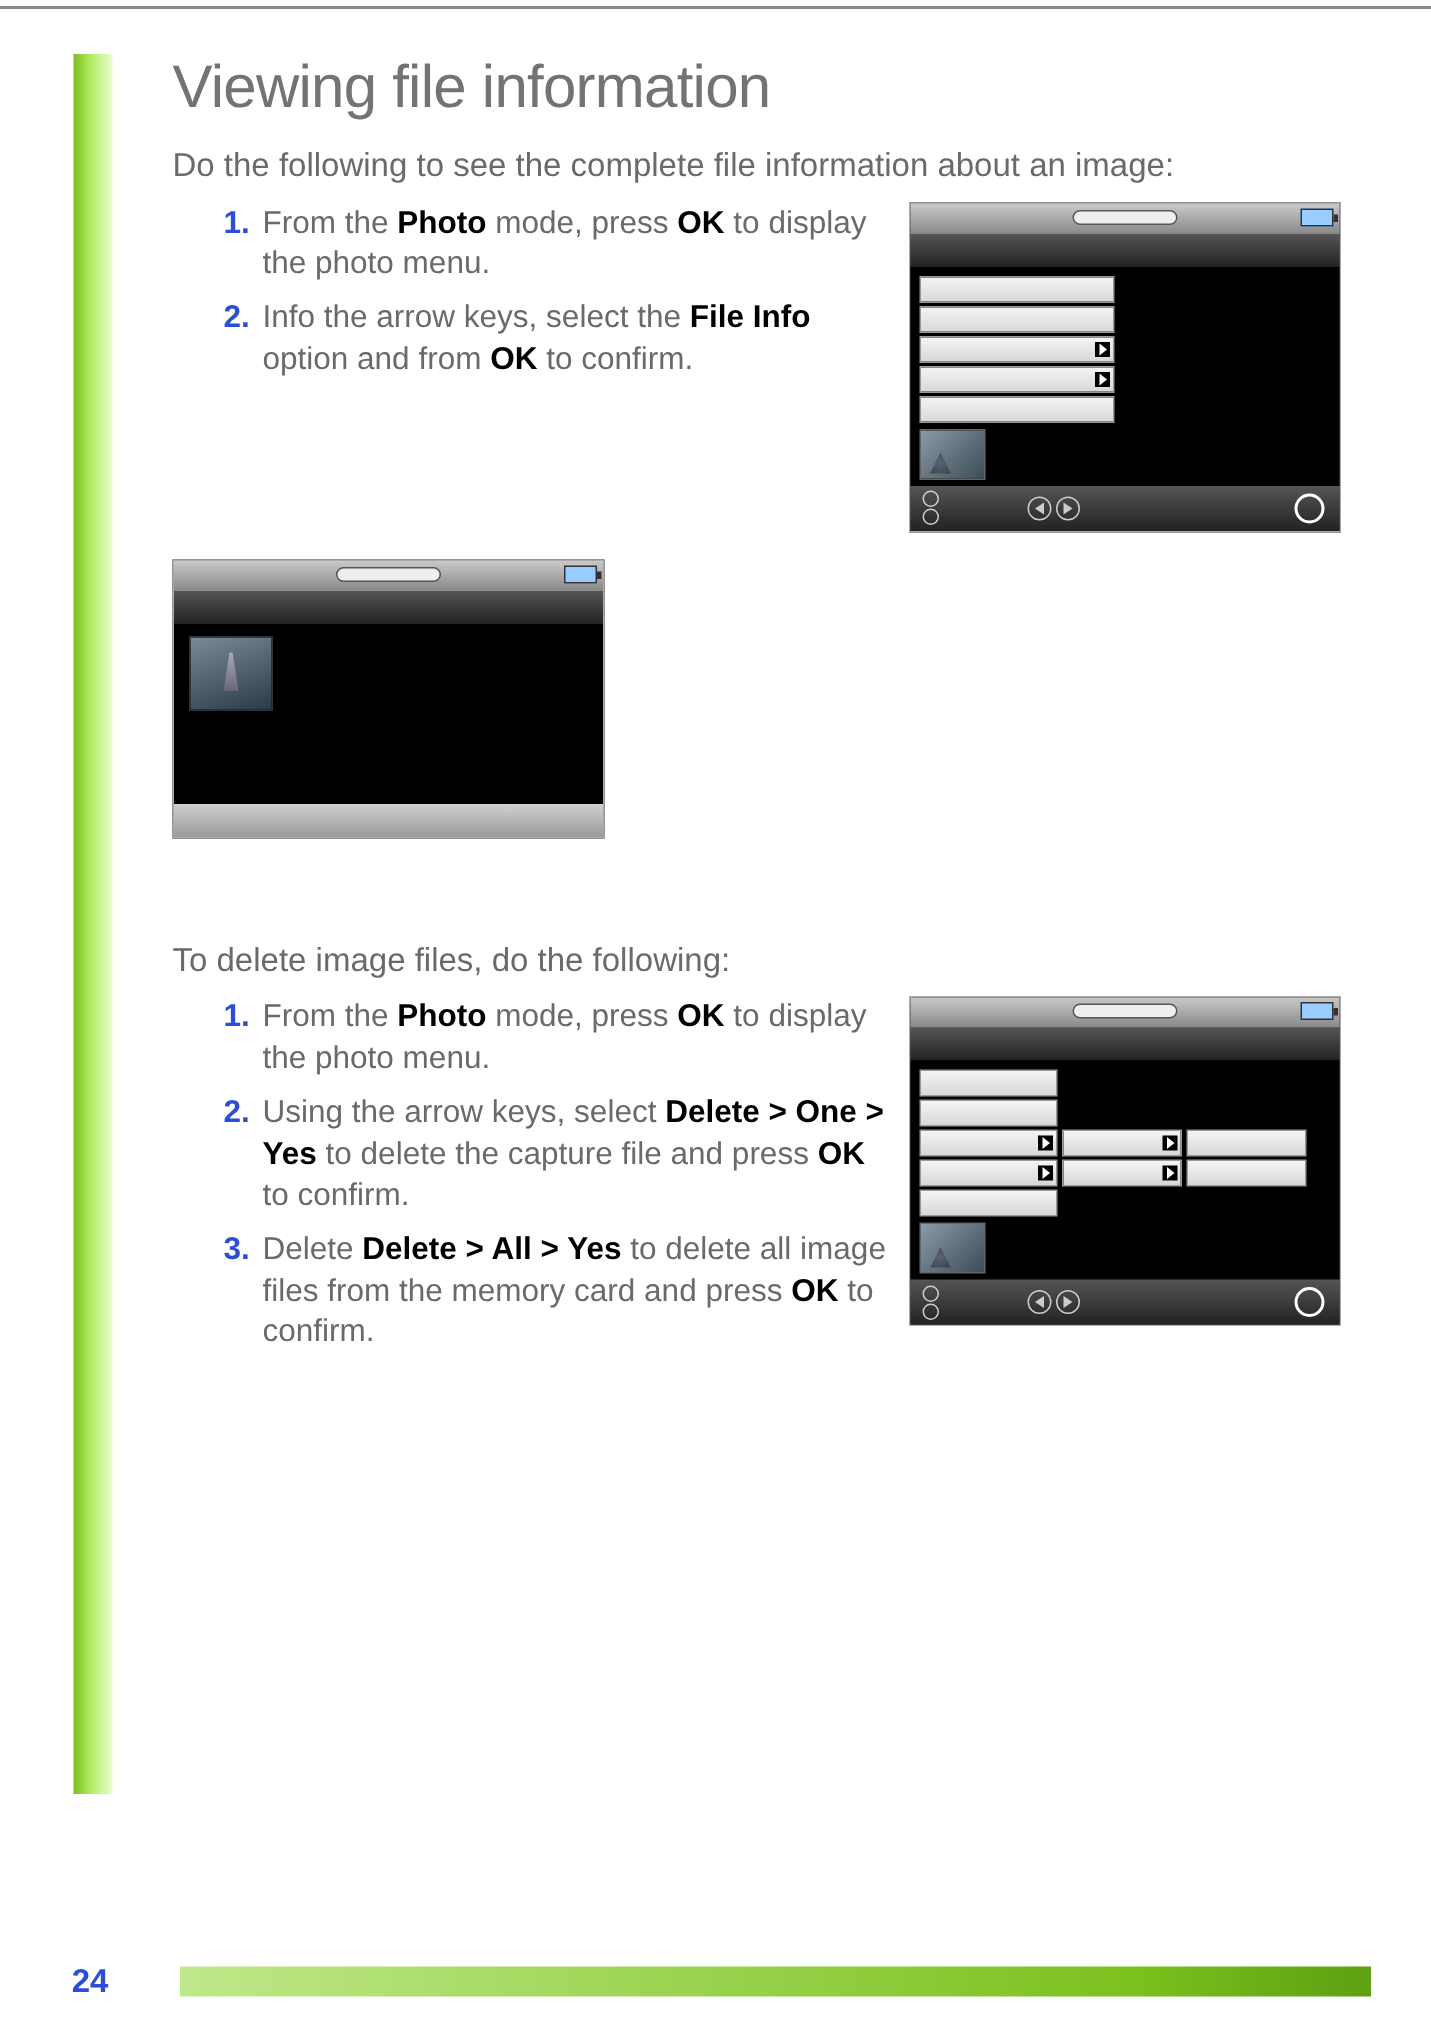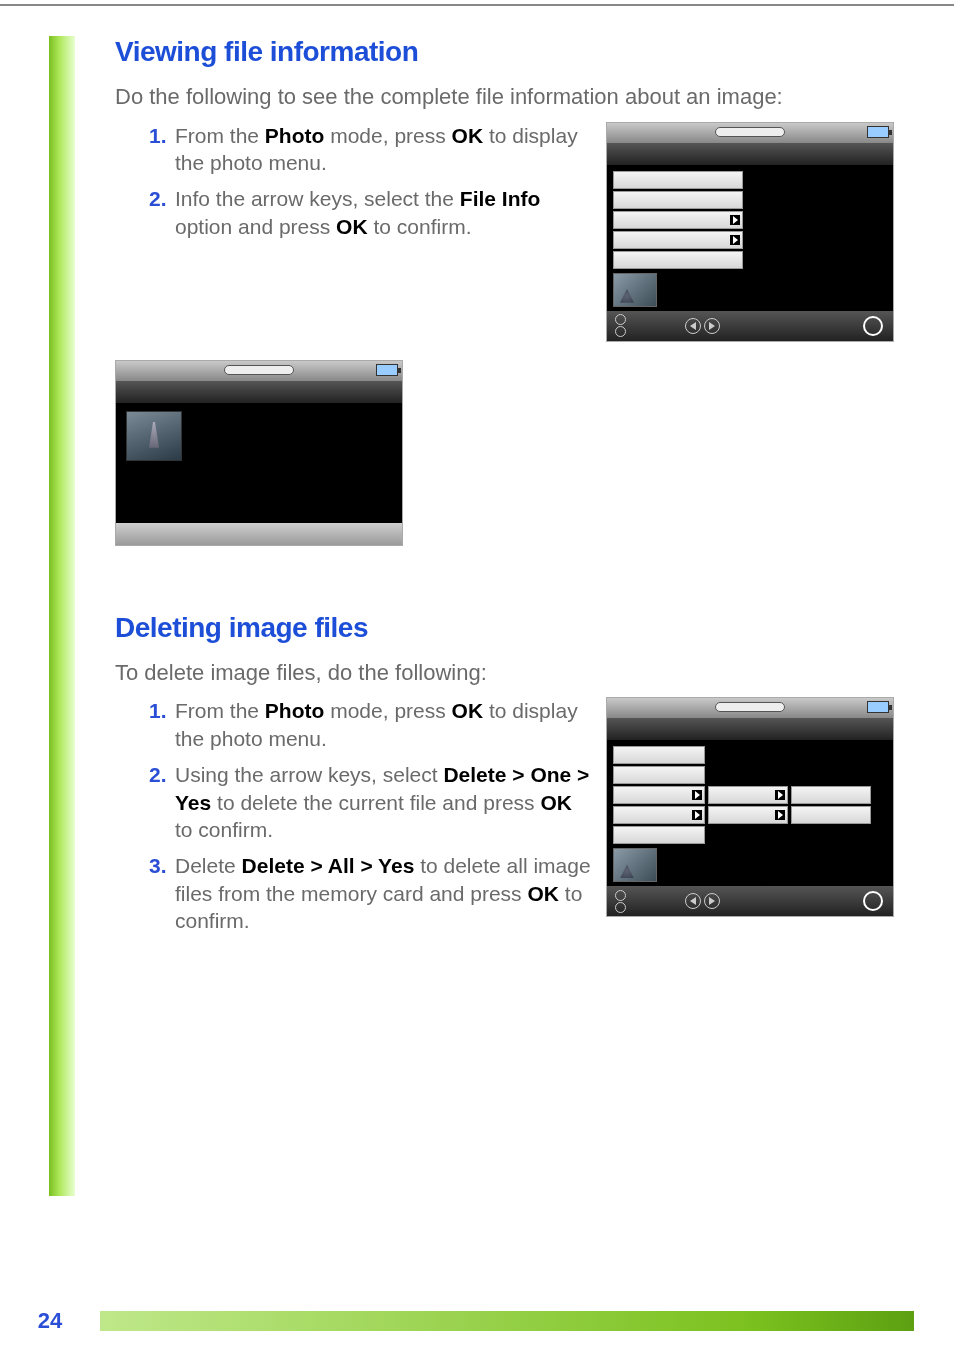--- a/index.html
+++ b/index.html
@@ -6,21 +6,21 @@
   html, body { width: 954px; height: 1352px; background: #fff; font-family: Verdana, Geneva, sans-serif; color: #555; }
   .page { width: 954px; height: 1352px; position: relative; padding: 0; }
   .logo-area { padding: 18px 0 6px 110px; }
   .logo { font-family: Georgia, serif; font-size: 34px; font-weight: bold; color: #000; letter-spacing: -1px; }
   .logo .arc { display:inline-block; vertical-align: middle; }
   hr.rule { border: none; border-top: 2px solid #888; margin: 4px 0 0 0; }
   .content-wrap { display: flex; }
   .sidebar { width: 85px; flex-shrink: 0; display:flex; justify-content:flex-end; padding-right:10px; padding-top: 30px; }
   .green-bar { width: 26px; height: 1160px; background: linear-gradient(to right, #7abf1f 0%, #aee85a 40%, #e8ffd1 100%); }
   .main { flex: 1; padding: 30px 60px 0 30px; }
-  h2.section { color: #1d4ed8; font-family: Arial, sans-serif; font-weight: 700; font-size: 28px; margin-bottom: 14px; letter-spacing:-0.5px; }
+  h2.section { color: #737373; font-family: Arial, sans-serif; font-weight: 400; font-size: 40px; margin-bottom: 14px; letter-spacing:-0.5px; }
   p.intro { font-size: 22px; color: #6a6a6a; line-height: 1.35; margin-bottom: 10px; }
   .row { display: flex; align-items: flex-start; gap: 14px; margin-bottom: 10px; }
   .steps { flex: 1; }
   .step { display: flex; margin-bottom: 8px; font-size: 21px; line-height: 1.32; color: #6a6a6a; padding-left: 34px; }
   .step .num { color: #2a4fd6; font-weight: 900; font-family: Arial, sans-serif; min-width: 26px; flex-shrink: 0; }
   .step .txt { flex: 1; }
   .bold { color: #000; font-weight: 400; font-family: Arial, sans-serif; }
   strong.bold, span.bold { font-weight: 600; }
   .screenshot { width: 288px; flex-shrink: 0; border: 1px solid #aaa; background: #000; position: relative; }
   .ss-top { height: 20px; background: linear-gradient(#c9c9c9,#888); position: relative; }
@@ -50,21 +50,21 @@
   .ss-full-img .thumb2::after { content:""; position:absolute; left:22px; top:10px; width:10px; height:26px; background: linear-gradient(#aab,#667); clip-path: polygon(40% 0,60% 0,100% 100%,0 100%); }
   .ss-gray-bar { height: 22px; background: linear-gradient(#d0d0d0,#9a9a9a); }
   .menu-cols-3 { display:flex; gap: 3px; }
   .menu-cols-3 .col { display:flex; flex-direction:column; gap:2px; }
   .menu-cols-3 .col.c1 { width: 92px; }
   .menu-cols-3 .col.c2 { width: 80px; }
   .menu-cols-3 .col.c3 { width: 80px; }
   p.desc { font-size: 22px; color:#6a6a6a; line-height:1.35; }
   .spacer { height: 56px; }
   .footer { position:absolute; bottom:22px; left:0; width:100%; display:flex; align-items:center; }
-  .page-num { width: 100px; text-align:center; color:#2a4fd6; font-weight:900; font-family: Arial,sans-serif; font-size:22px; }
+  .page-num { width: 120px; text-align:center; color:#2a4fd6; font-weight:900; font-family: Arial,sans-serif; font-size:22px; }
   .foot-bar { flex: 1; height: 20px; margin-right: 40px; background: linear-gradient(to right, #bfe88a 0%, #7bc11e 80%, #5da012 100%); }
 </style>
 </head>
 <body>
 <div class="page">
 
 <hr class="rule">
 
 <div class="content-wrap">
   <div class="sidebar">
@@ -79,21 +79,21 @@
       <div class="steps">
         <div class="step">
           <span class="num">1.</span>
           <span class="txt">
             <span>From the </span><span class="bold">Photo</span><span> mode, press </span><span class="bold">OK</span><span> to display the photo menu.</span>
           </span>
         </div>
         <div class="step">
           <span class="num">2.</span>
           <span class="txt">
-            <span>Info the arrow keys, select the </span><span class="bold">File Info</span><span> option and press </span><span class="bold">OK</span><span> to confirm.</span>
+            <span>Info the arrow keys, select the </span><span class="bold">File Info</span><span> option and from </span><span class="bold">OK</span><span> to confirm.</span>
           </span>
         </div>
       </div>
       <div class="screenshot">
         <div class="ss-top">
               <div class="pill"></div>
               <div class="ss-batt"></div>
             </div>
         <div class="ss-titlebar"></div>
         <div class="ss-body">
@@ -133,35 +133,34 @@
         <div class="ss-titlebar"></div>
         <div class="ss-full-img">
           <div class="thumb2"></div>
         </div>
         <div class="ss-gray-bar"></div>
       </div>
     </div>
 
     <div class="spacer"></div>
 
-    <h2 class="section">Deleting image files</h2>
     <p class="intro">To delete image files, do the following:</p>
 
     <div class="row">
       <div class="steps">
         <div class="step">
           <span class="num">1.</span>
           <span class="txt">
             <span>From the </span><span class="bold">Photo</span><span> mode, press </span><span class="bold">OK</span><span> to display the photo menu.</span>
           </span>
         </div>
         <div class="step">
           <span class="num">2.</span>
           <span class="txt">
-            <span>Using the arrow keys, select </span><span class="bold">Delete &gt; One &gt; Yes</span><span> to delete the current file and press </span><span class="bold">OK</span><span> to confirm.</span>
+            <span>Using the arrow keys, select </span><span class="bold">Delete &gt; One &gt; Yes</span><span> to delete the capture file and press </span><span class="bold">OK</span><span> to confirm.</span>
           </span>
         </div>
         <div class="step">
           <span class="num">3.</span>
           <span class="txt">
             <span>Delete </span><span class="bold">Delete &gt; All &gt; Yes</span><span> to delete all image files from the memory card and press </span><span class="bold">OK</span><span> to confirm.</span>
           </span>
         </div>
       </div>
       <div class="screenshot">

